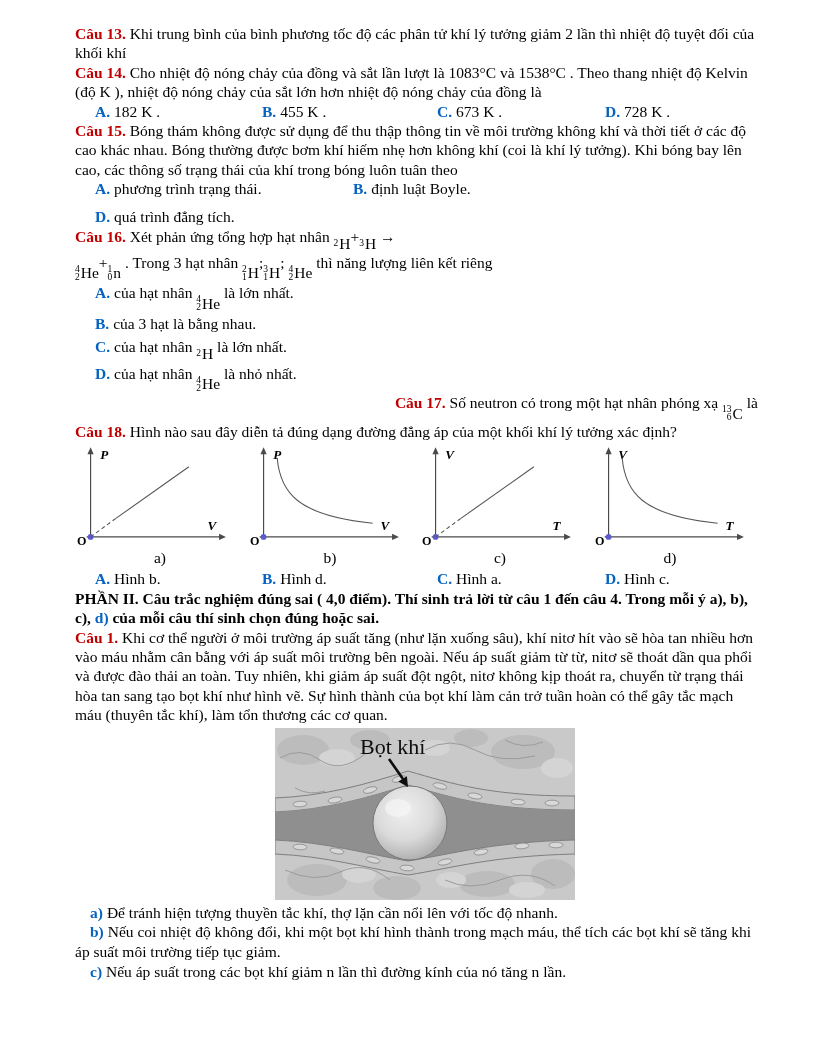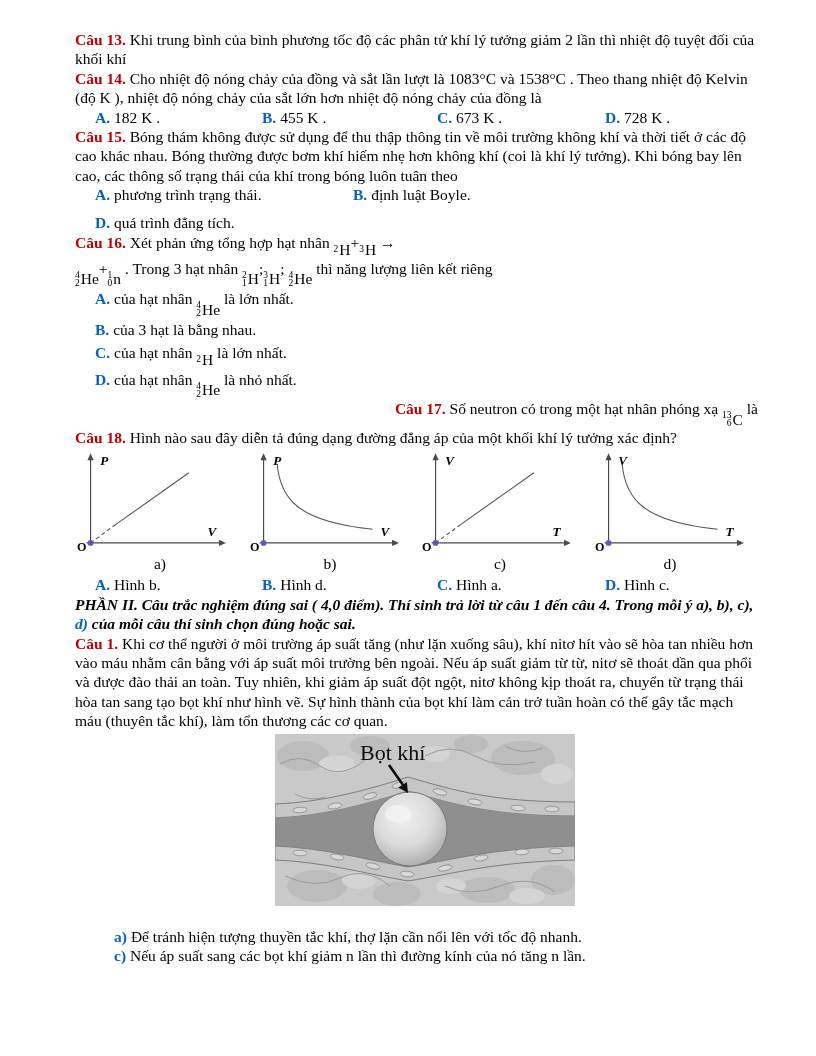--- a/index.html
+++ b/index.html
@@ -1,20 +1,20 @@
 <!DOCTYPE html>
 <html><head>
 <meta charset="utf-8">
 <style>
   html,body{margin:0;padding:0;}
   body{
     width:816px;height:1056px;background:#ffffff;position:relative;
     font-family:"Liberation Serif", serif;font-size:15.5px;line-height:19.4px;color:#000;
   }
-  .page{position:absolute;left:75px;top:30px;width:683px;}
+  .page{position:absolute;left:75px;top:24px;width:683px;}
   p{margin:0;}
   .qlbl{color:#c00000;font-weight:bold;}
   .olt{color:#0563c1;font-weight:bold;margin-right:4px;}
   .ilbl{color:#0563c1;font-weight:bold;margin-right:4px;}
   .opts4{display:grid;grid-template-columns:167px 175px 168px auto;padding-left:20px;}
   .opts2{display:grid;grid-template-columns:250px auto;padding-left:20px;gap:8px;}
   .optlist{padding-left:20px;}
   .optlist p{line-height:23.5px;}
   .q16stem{line-height:21.5px;}
   .q17stem{line-height:21.5px;text-align:right;}
@@ -23,25 +23,25 @@
   .nuc .st{display:inline-flex;flex-direction:column;justify-content:center;align-items:flex-end;
            font-size:9.5px;line-height:8px;height:17px;margin-right:1px;}
   .nuc .sym{font-size:15.5px;line-height:15px;}
   
   .graphrow{display:flex;gap:7px;margin-top:3px;}
   .caps{display:flex;margin-bottom:2px;}
   .caps span{width:170px;text-align:center;display:inline-block;}
   .axlbl{font-style:italic;font-weight:bold;font-size:13.5px;font-family:"Liberation Serif",serif;}
   .olbl{font-weight:bold;font-size:12.5px;font-family:"Liberation Serif",serif;}
   
-  .p2{font-weight:bold;font-style:italic;}
+  .p2{font-weight:bold;}
   .p2 .blue{color:#0563c1;}
   
-  .figwrap{margin:3px 0 21px 200px;width:249px;height:172px;}
-  .item{text-indent:15px;line-height:19.8px;margin-left:24px;}
+  .figwrap{margin:3px 0 3px 200px;width:249px;height:172px;}
+  .item{text-indent:15px;line-height:19.8px;}
 </style>
 </head>
 <body>
 
 <div class="page">
 
   <section>
     <p class="stem"><span class="qlbl">Câu 13.</span> <span>Khi trung bình của bình phương tốc độ các phân tử khí lý tưởng giảm 2 lần thì nhiệt độ tuyệt đối của khối khí</span></p>
   </section>
 
@@ -301,16 +301,17 @@
         <circle cx="135" cy="95" r="37" fill="url(#bub)" stroke="#787878" stroke-width="1"></circle>
         <ellipse cx="123" cy="80" rx="13" ry="9" fill="#f4f4f4" opacity="0.75"></ellipse>
 
         <text x="85" y="26" font-size="22" font-family="Liberation Serif, serif" fill="#0d0d0d">Bọt khí</text>
         <line x1="114" y1="31" x2="128" y2="51" stroke="#0d0d0d" stroke-width="2.6"></line>
         <polygon points="133,59 131.9,48.2 123.3,53.6" fill="#0d0d0d"></polygon>
       </svg>
     </div>
 
     <p class="item"><span class="ilbl">a)</span><span>Để tránh hiện tượng thuyền tắc khí, thợ lặn cần nổi lên với tốc độ nhanh.</span></p>
-    <p class="item"><span class="ilbl">c)</span><span>Nếu áp suất sang các bọt khí giảm n lần thì đường kính của nó tăng n lần.</span></p>
+    <p class="item"><span class="ilbl">b)</span><span>Nếu coi nhiệt độ không đổi, khi một bọt khí hình thành trong mạch máu, thể tích các bọt khí sẽ tăng khi áp suất môi trường tiếp tục giảm.</span></p>
+    <p class="item"><span class="ilbl">c)</span><span>Nếu áp suất trong các bọt khí giảm n lần thì đường kính của nó tăng n lần.</span></p>
   </section>
 
 </div>
 
 </body></html>

